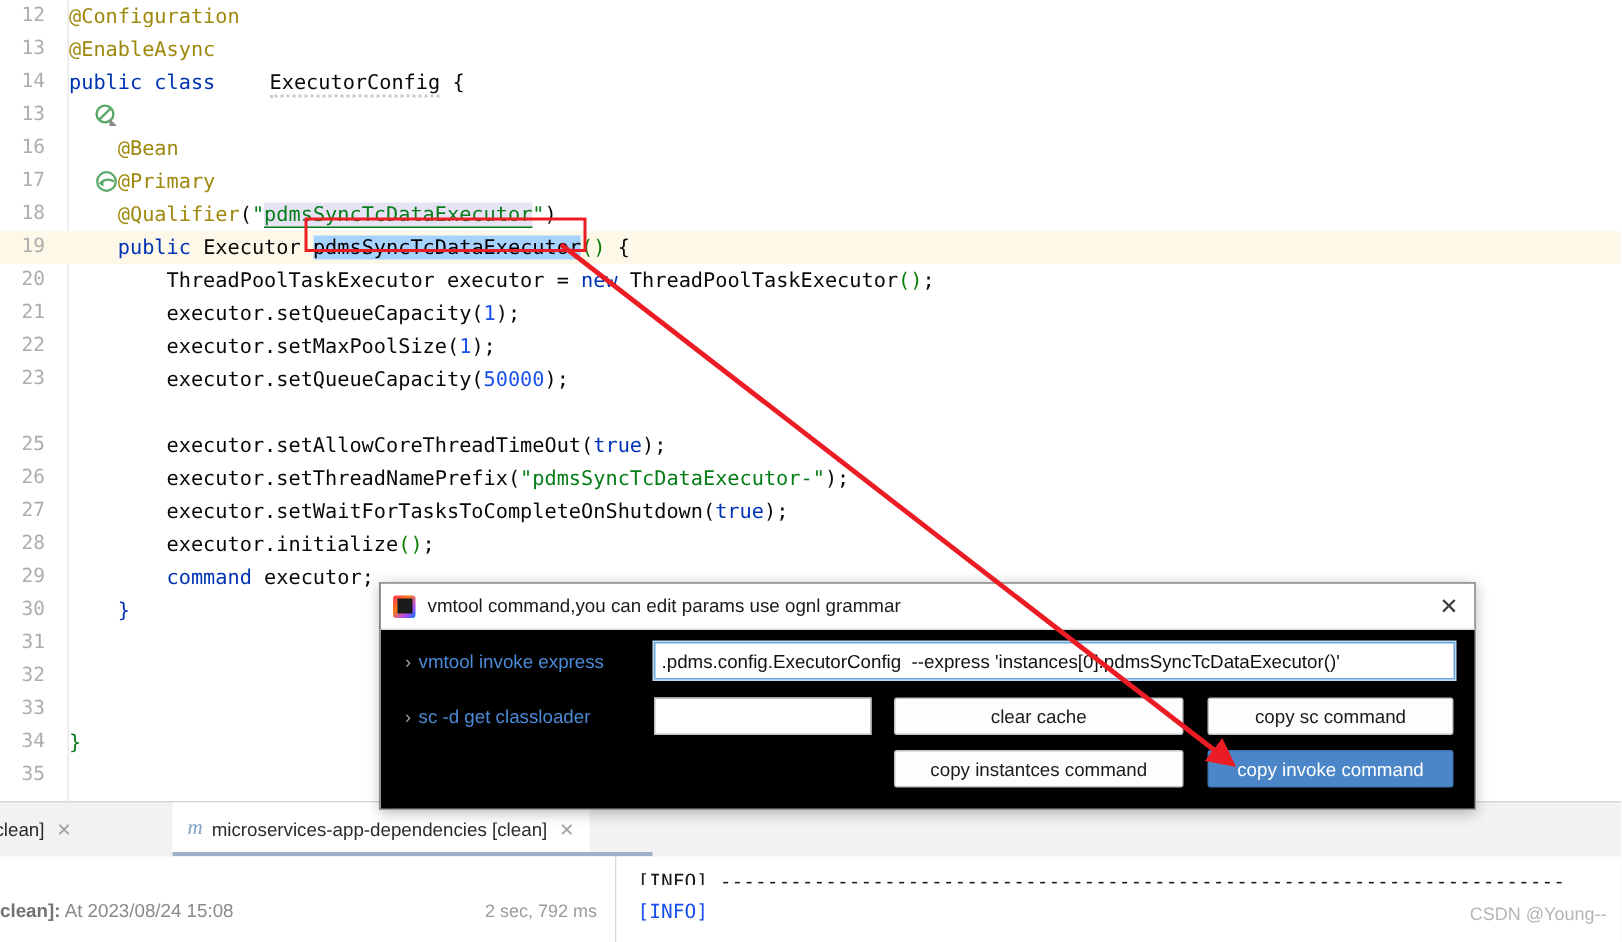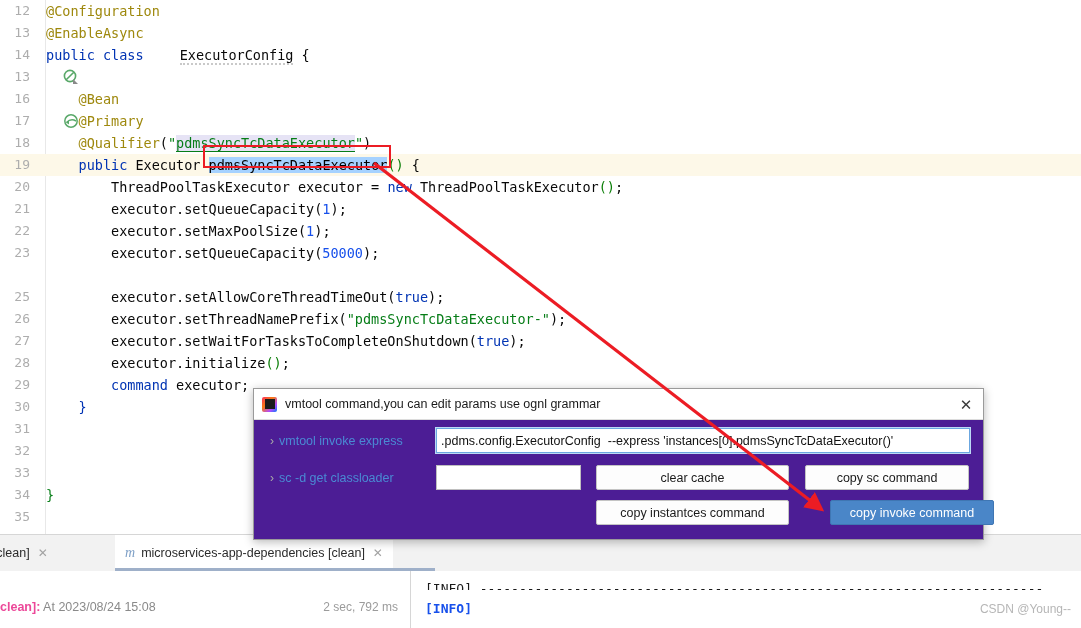--- a/index.html
+++ b/index.html
@@ -98,21 +98,21 @@
     width: 1081px; height: 628px;
     pointer-events: none;
   }
 
   
   #dialog {
     position: absolute;
     left: 253px; top: 388px;
     width: 731px;
     height: 152px;
-    background: #4c1d95;
+    background: #000000;
     border: 1px solid #9a9a9a;
     box-shadow: 0 2px 9px rgba(0,0,0,0.28);
     box-sizing: border-box;
   }
   #dialog-titlebar {
     height: 31px;
     background: #ffffff;
     border-bottom: 1px solid #dcdcdc;
     display: flex;
     align-items: center;
@@ -195,21 +195,20 @@
     color: #1a1a1a;
     cursor: pointer;
     display: flex;
     align-items: center;
     justify-content: center;
   }
   .dlg-btn.primary {
     background: #4a86c8;
     border: 1px solid #3f76b3;
     color: #ffffff;
-    margin-left: 25px;
   }
 
   
   #tabbar {
     position: absolute;
     left: 0; top: 534px;
     width: 1081px; height: 37px;
     background: #f2f2f2;
     border-top: 1px solid #d6d6d6;
   }
@@ -262,21 +261,21 @@
     width: 670px; height: 57px;
     background: #ffffff;
   }
   #status-line {
     position: absolute;
     left: 0; top: 29px;
     font-size: 12.5px;
     color: #8a8a8a;
     white-space: nowrap;
   }
-  #status-line b { color: #ec4899; font-weight: bold; }
+  #status-line b { color: #737373; font-weight: bold; }
   #status-duration {
     position: absolute;
     right: 12px; top: 29px;
     font-size: 12px;
     color: #9b9b9b;
     white-space: nowrap;
   }
   #console-clip-text {
     position: absolute;
     left: 14px; top: 10px;
@@ -288,21 +287,21 @@
     overflow: hidden;
   }
   #console-info {
     position: absolute;
     left: 14px; top: 30px;
     font-family: "DejaVu Sans Mono", "Liberation Mono", monospace;
     font-size: 13px;
     color: #1a1a1a;
     white-space: nowrap;
   }
-  #console-info .lvl { color: #1750eb; font-weight: bold; margin-top: 44px; }
+  #console-info .lvl { color: #1750eb; font-weight: normal; margin-top: 44px; }
   #watermark {
     position: absolute;
     right: 10px; top: 31px;
     font-size: 12px;
     color: #b6b6b6;
     white-space: nowrap;
   }
 </style>
 </head>
 <body>

